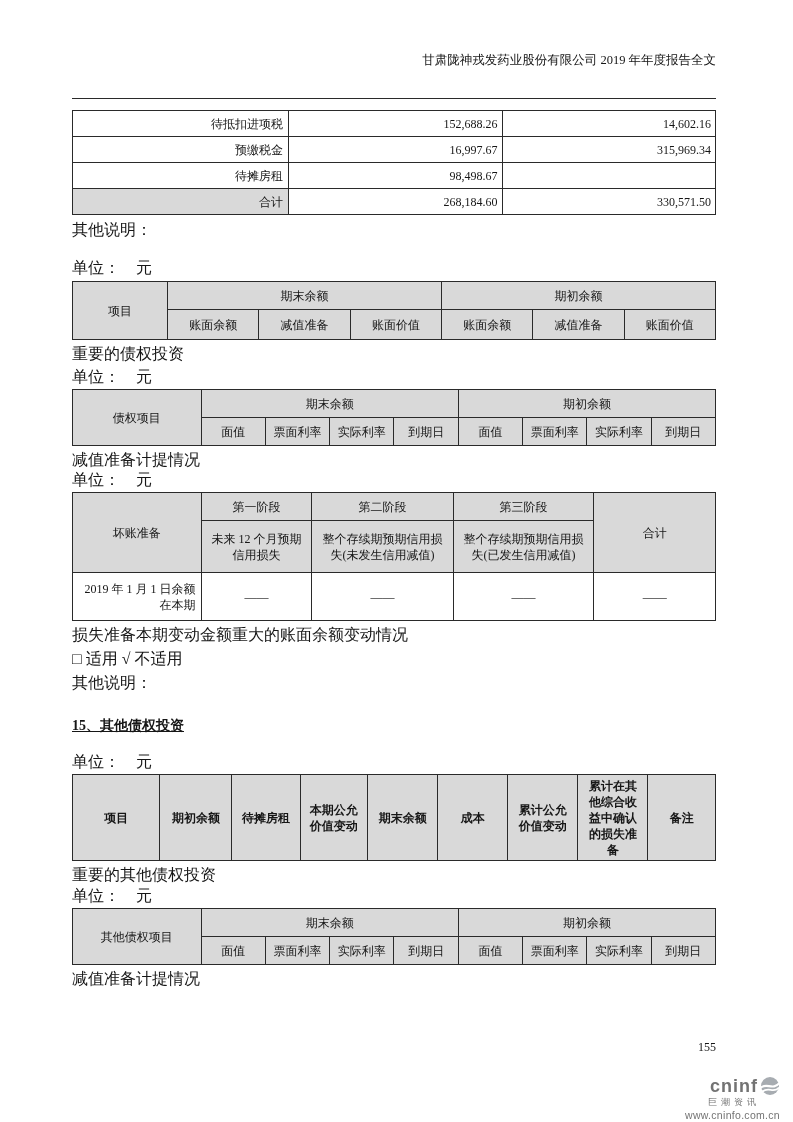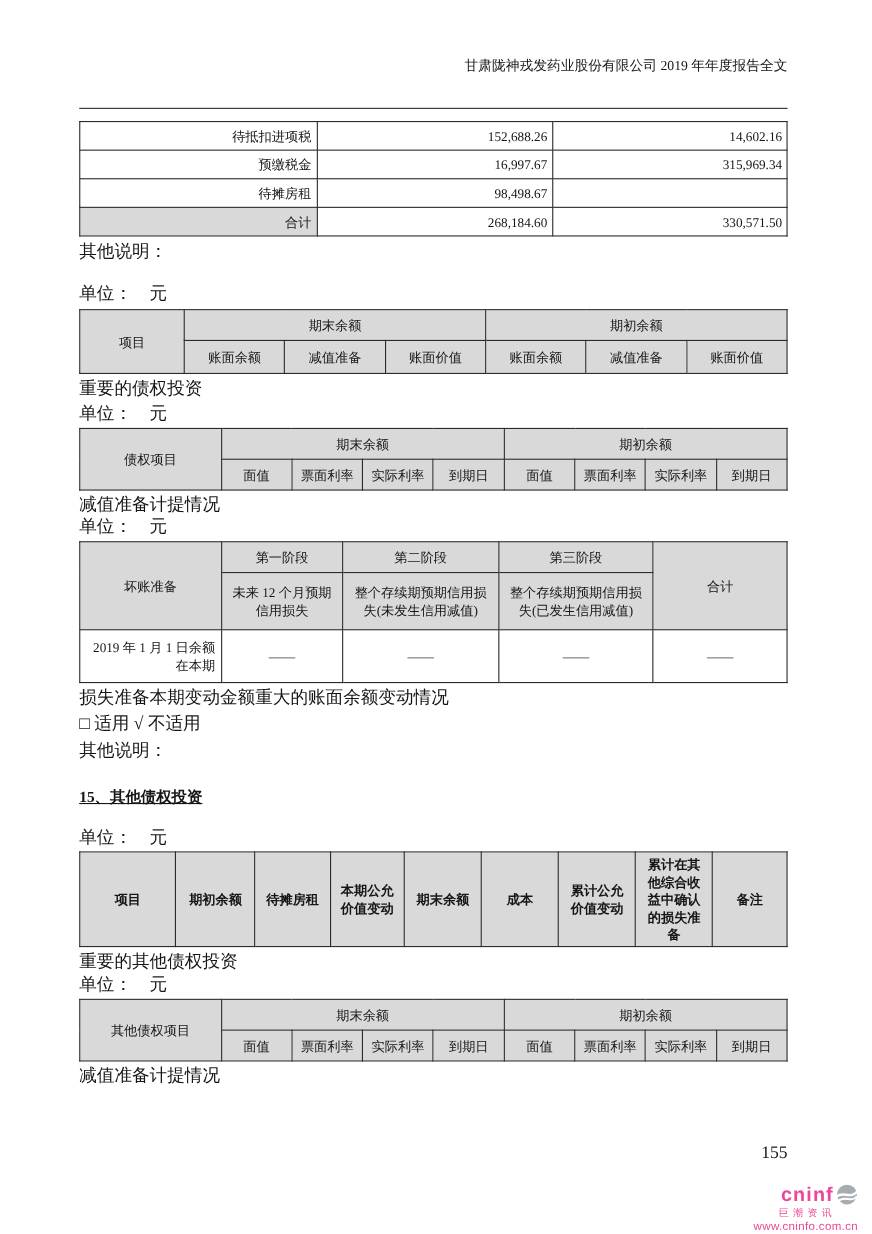--- a/index.html
+++ b/index.html
@@ -21,22 +21,22 @@
   td.hd{background:#d9d9d9;text-align:center;}
   td.item{text-align:right;padding-left:6px;}
   td.num{text-align:right;padding-right:4px;}
   td.ctr{text-align:center;}
   tr.h26 td{height:21px;}
   tr.h28 td{height:23px;}
   tr.h30 td{height:25px;}
   tr.h52 td{height:47px;}
   tr.h48 td{height:43px;}
   tr.h86 td{height:81px;font-weight:bold;}
-  .pagenum{position:absolute;right:77px;top:1040px;font-size:16px;}
-  .cninfo-logo{position:absolute;right:13px;top:1076px;color:#ec4899;
+  .pagenum{position:absolute;right:77px;top:1040px;font-size:12px;}
+  .cninfo-logo{position:absolute;right:13px;top:1076px;color:#737373;
      font-family:"Liberation Sans","DejaVu Sans",sans-serif;text-align:right;}
   .logo-row{display:flex;align-items:center;justify-content:flex-end;gap:2px;}
   .logo-brand{font-size:18px;font-weight:bold;letter-spacing:1px;line-height:18px;}
   .logo-cn{font-size:9px;letter-spacing:4px;line-height:11px;margin-right:20px;margin-top:1px;}
   .logo-url{font-size:10.5px;line-height:13px;margin-top:1px;letter-spacing:.3px;}
 </style>
 </head>
 <body>
 
 <div class="page">

